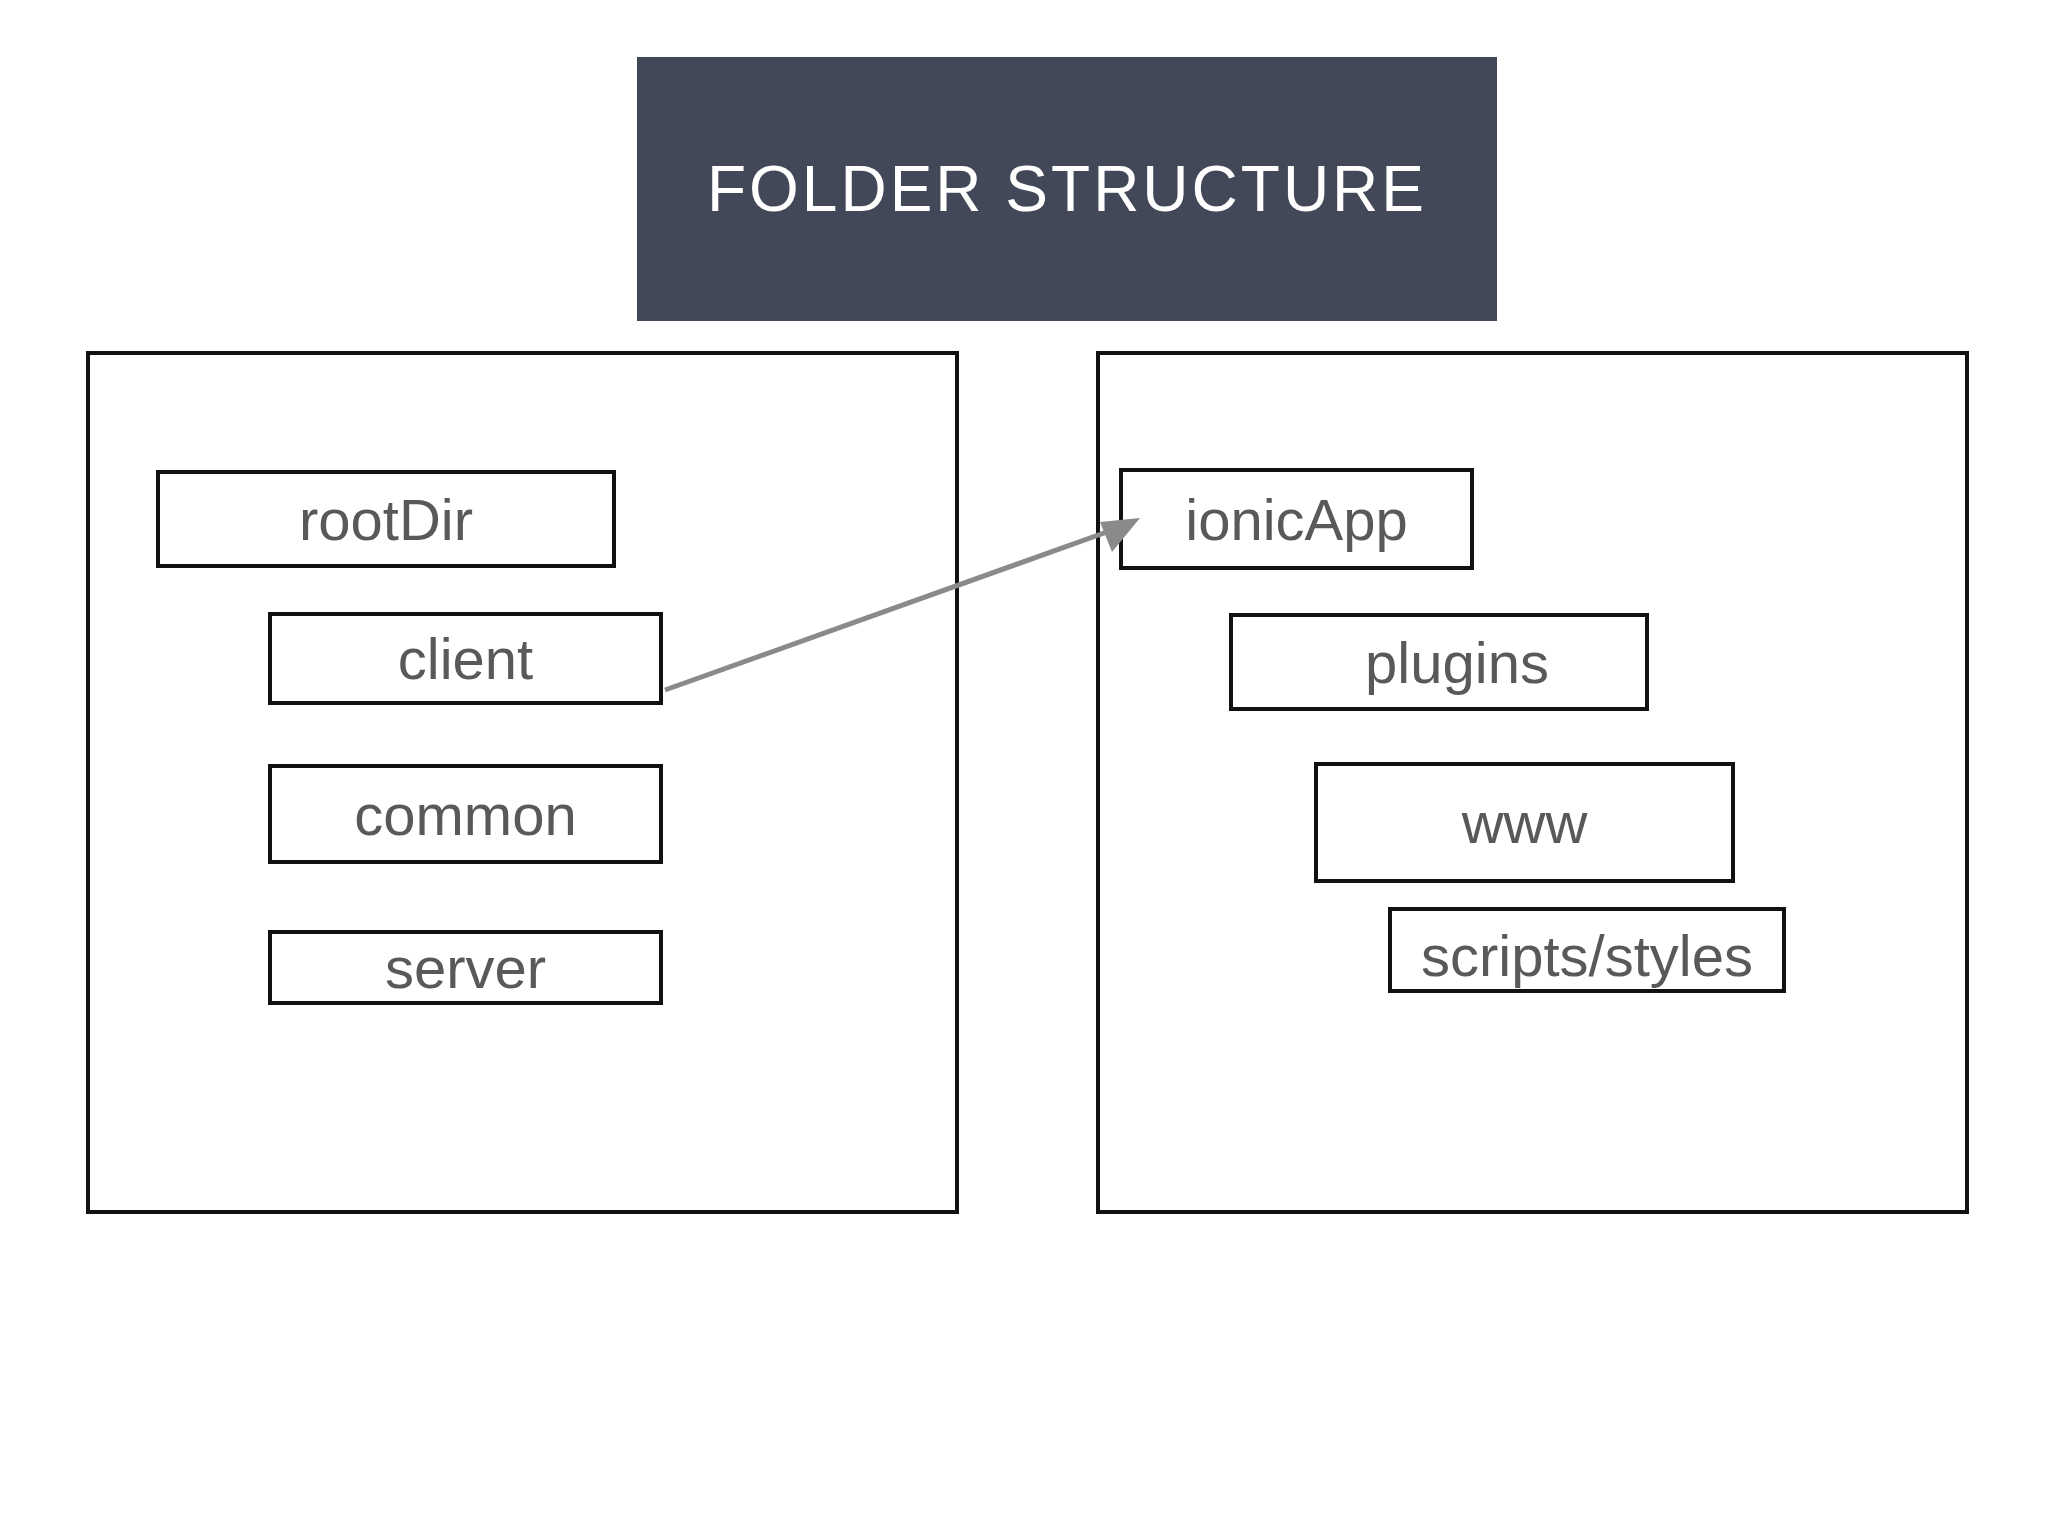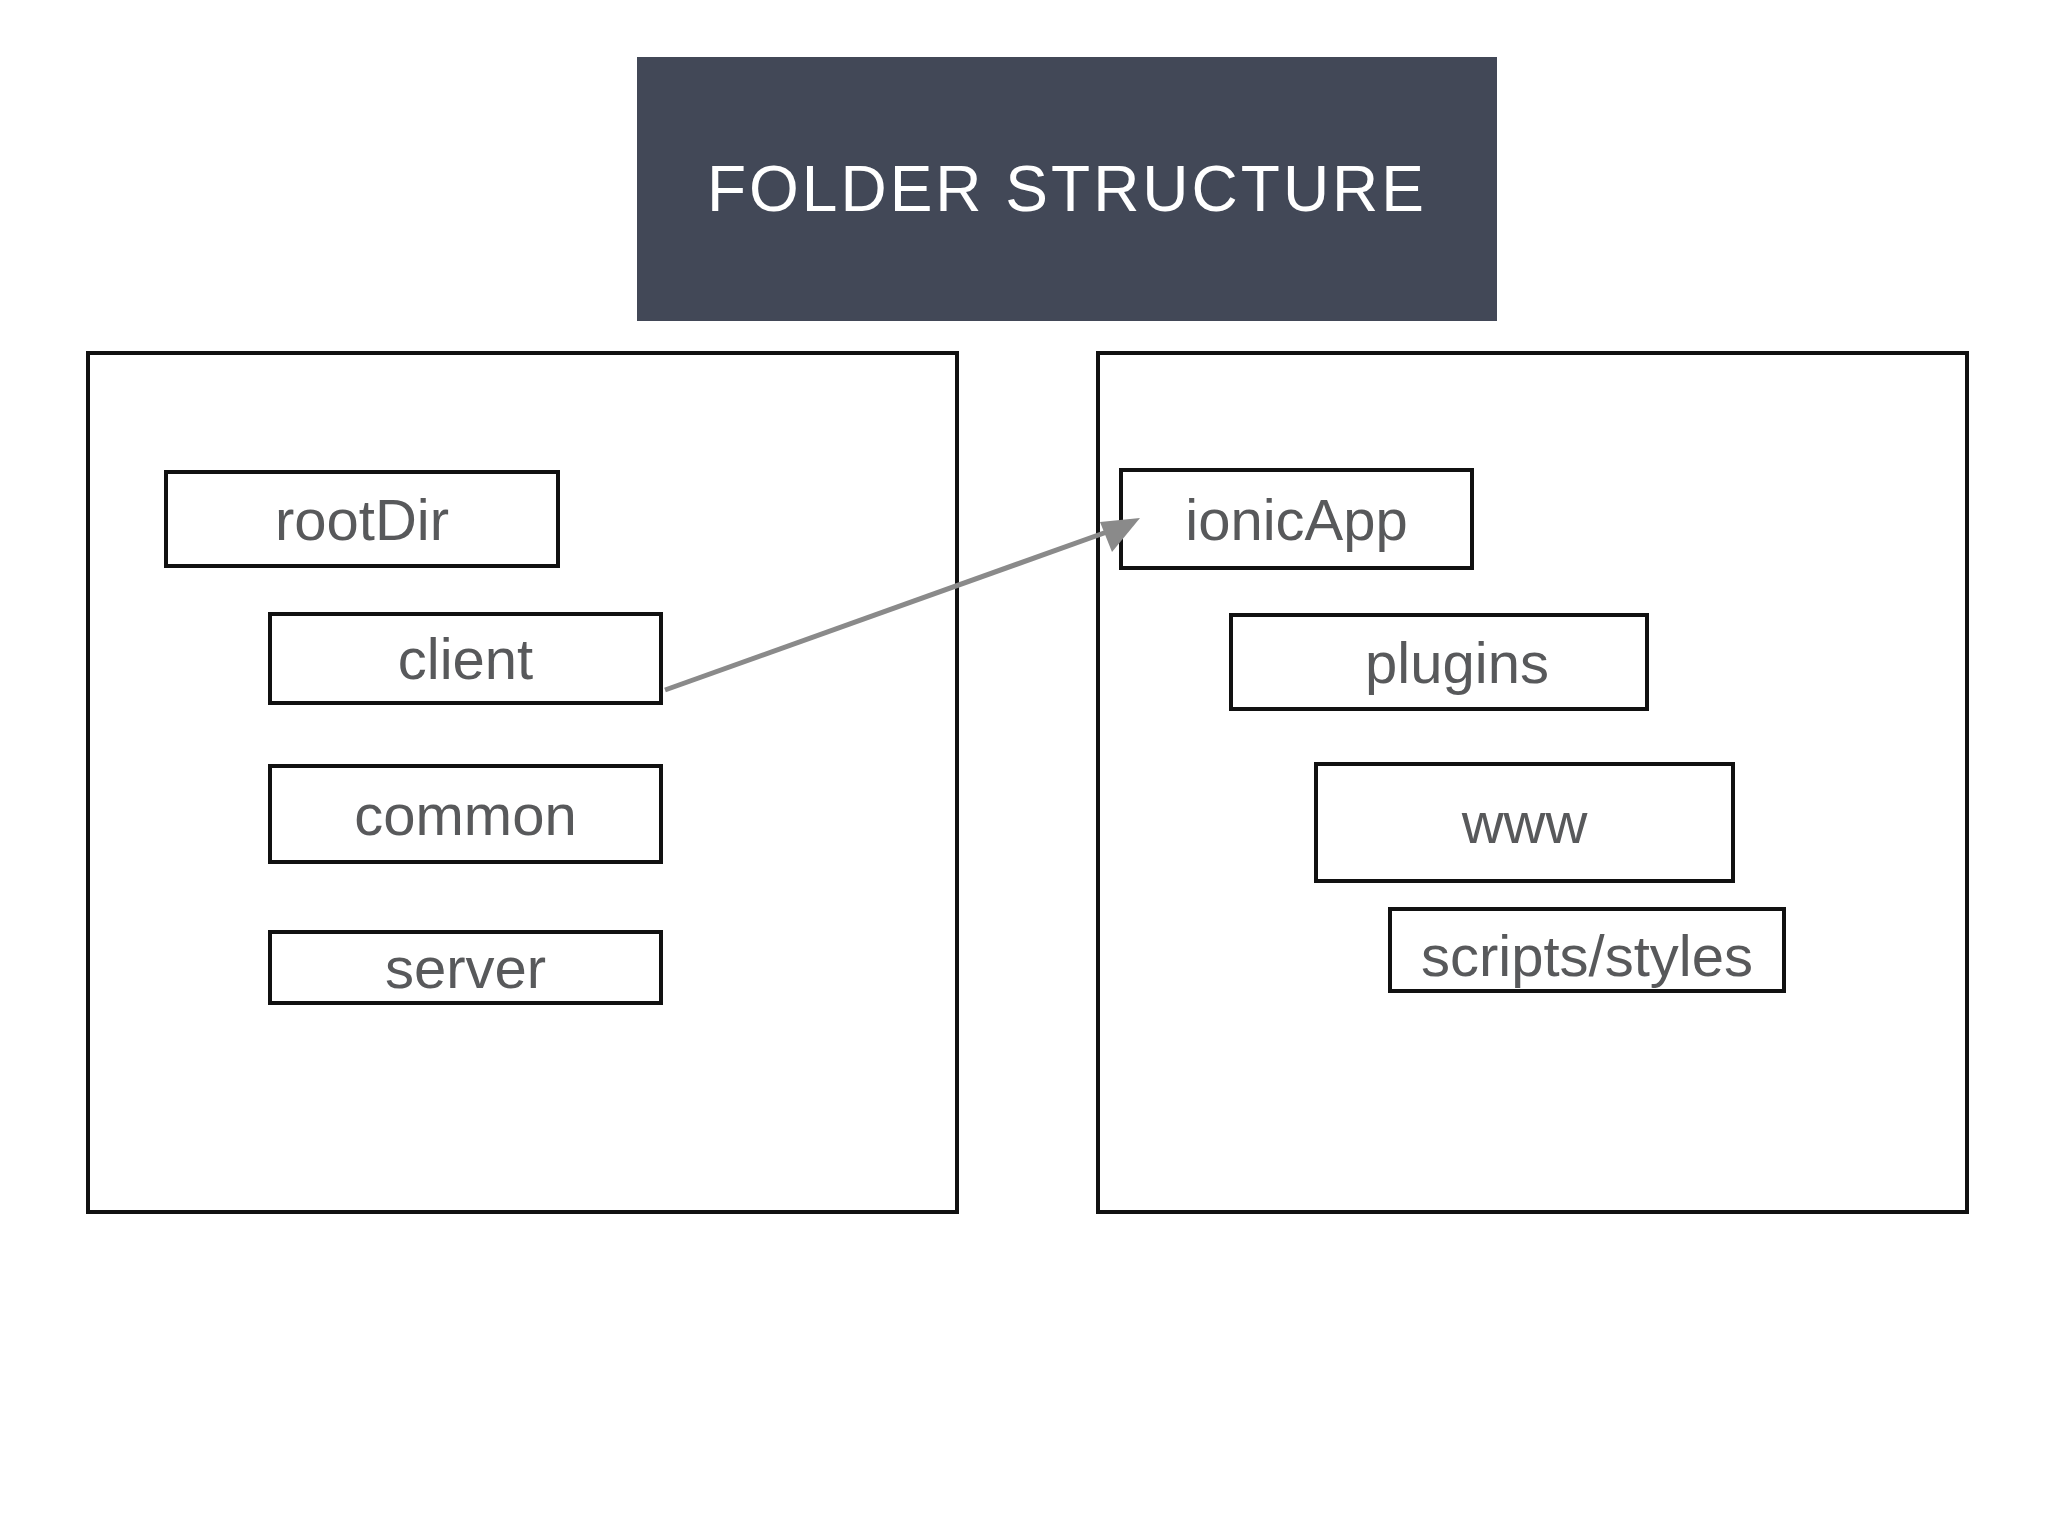--- a/index.html
+++ b/index.html
@@ -74,21 +74,21 @@
 
 <div class="canvas">
 
   <div class="header">
     <span class="title">FOLDER STRUCTURE</span>
   </div>
 
   <div class="panel left"></div>
   <div class="panel right"></div>
 
-  <div class="node" style="left:164px; top:470px; width:396px; height:98px;">
+  <div class="node" style="left:156px; top:470px; width:460px; height:98px;">
     <span>rootDir</span>
   </div>
   <div class="node" style="left:268px; top:612px; width:395px; height:93px;">
     <span>client</span>
   </div>
   <div class="node" style="left:268px; top:764px; width:395px; height:100px;">
     <span>common</span>
   </div>
   <div class="node" style="left:268px; top:930px; width:395px; height:75px;">
     <span>server</span>

